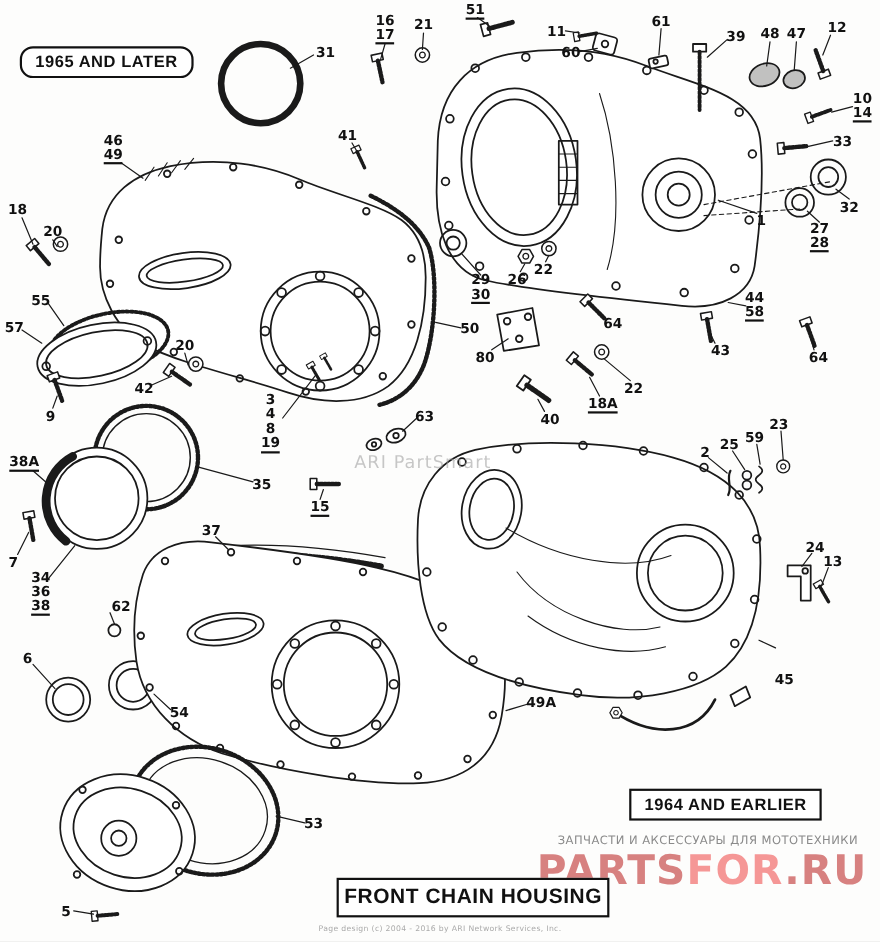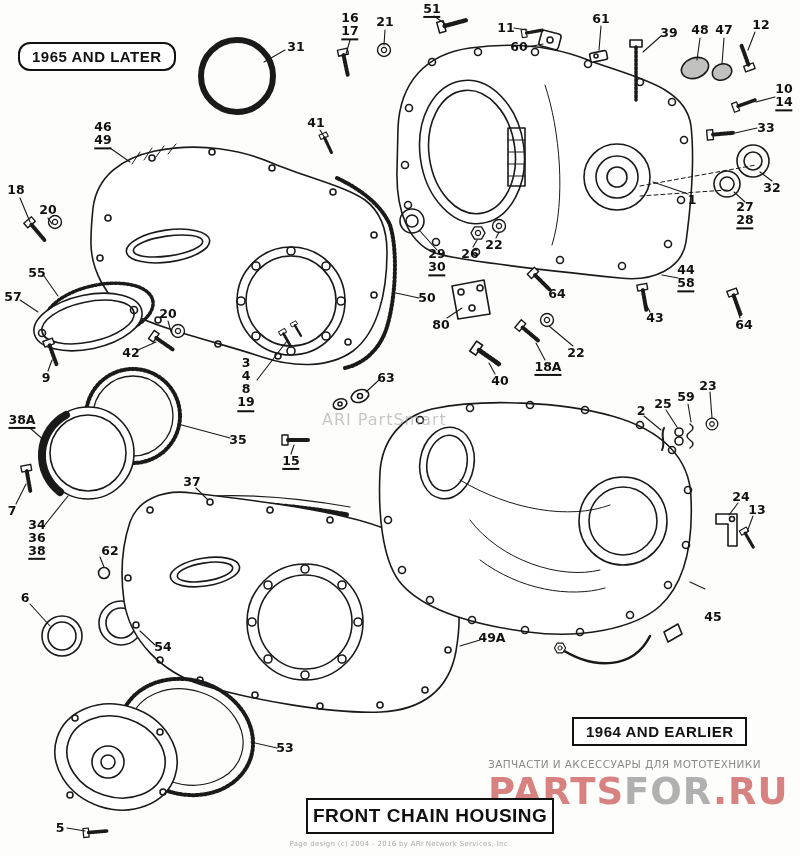--- a/index.html
+++ b/index.html
@@ -21,29 +21,29 @@
     font-family:"Liberation Sans",sans-serif;font-weight:bold;color:#111;
     padding:4px 12px;font-size:15px;letter-spacing:.5px;white-space:nowrap;
   }
   .title-box.main{font-size:19px;padding:5px 5px;letter-spacing:.5px;}
   .wm-center{
     position:absolute;z-index:4;left:322px;top:410px;
     font-size:16px;color:#9a9a9a;opacity:.55;letter-spacing:1px;
   }
   .wm-ru{
     position:absolute;z-index:4;left:488px;top:758px;width:292px;
-    text-align:left;font-size:10.5px;color:#8a8a8a;letter-spacing:.4px;
+    text-align:right;font-size:10.5px;color:#8a8a8a;letter-spacing:.4px;
   }
   .wm-brand{
     position:absolute;z-index:4;left:488px;top:770px;width:292px;
     text-align:center;font-size:37px;font-weight:bold;letter-spacing:1px;
     font-family:"DejaVu Sans",sans-serif;opacity:.55;
   }
   .wm-brand .red{color:#b91c1c;}
-  .wm-brand .gray{color:#737373;}
+  .wm-brand .gray{color:#ef4444;}
   .footer-note{
     position:absolute;z-index:4;left:0;right:0;bottom:8px;text-align:center;
     font-size:7px;color:#aaa;letter-spacing:.3px;
   }
 </style>
 </head>
 <body>
 
 <div class="canvas">
 

